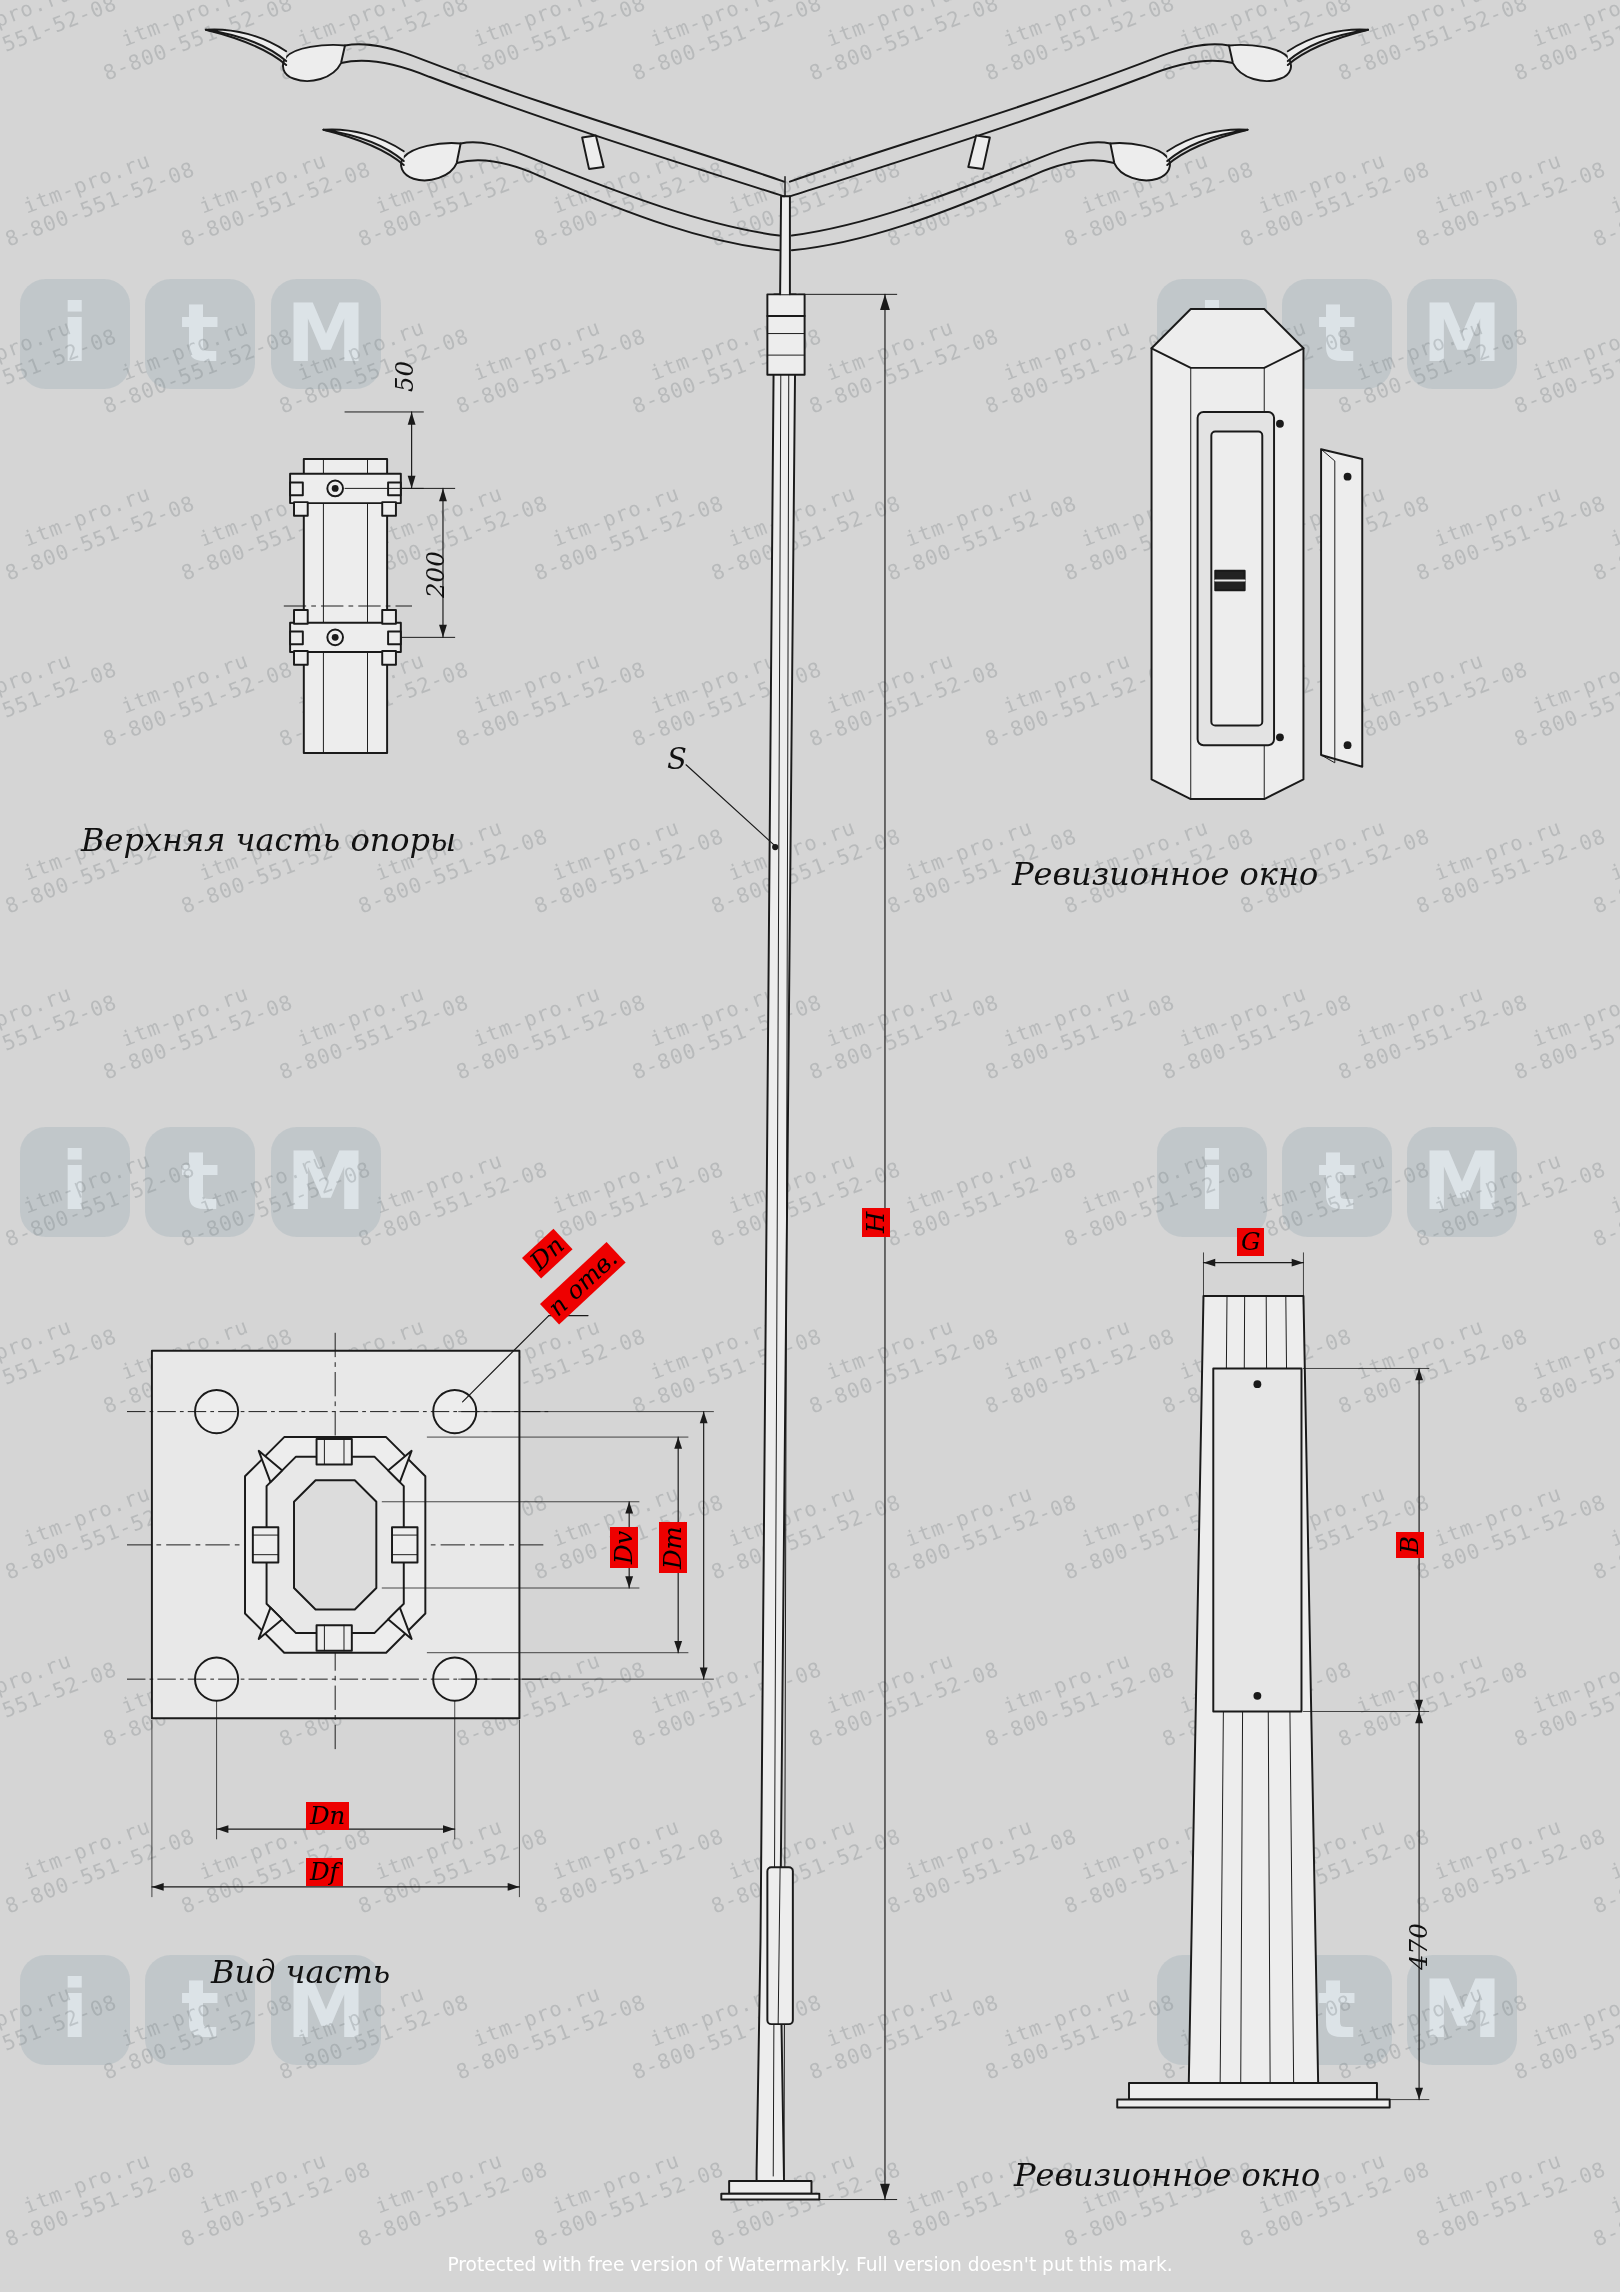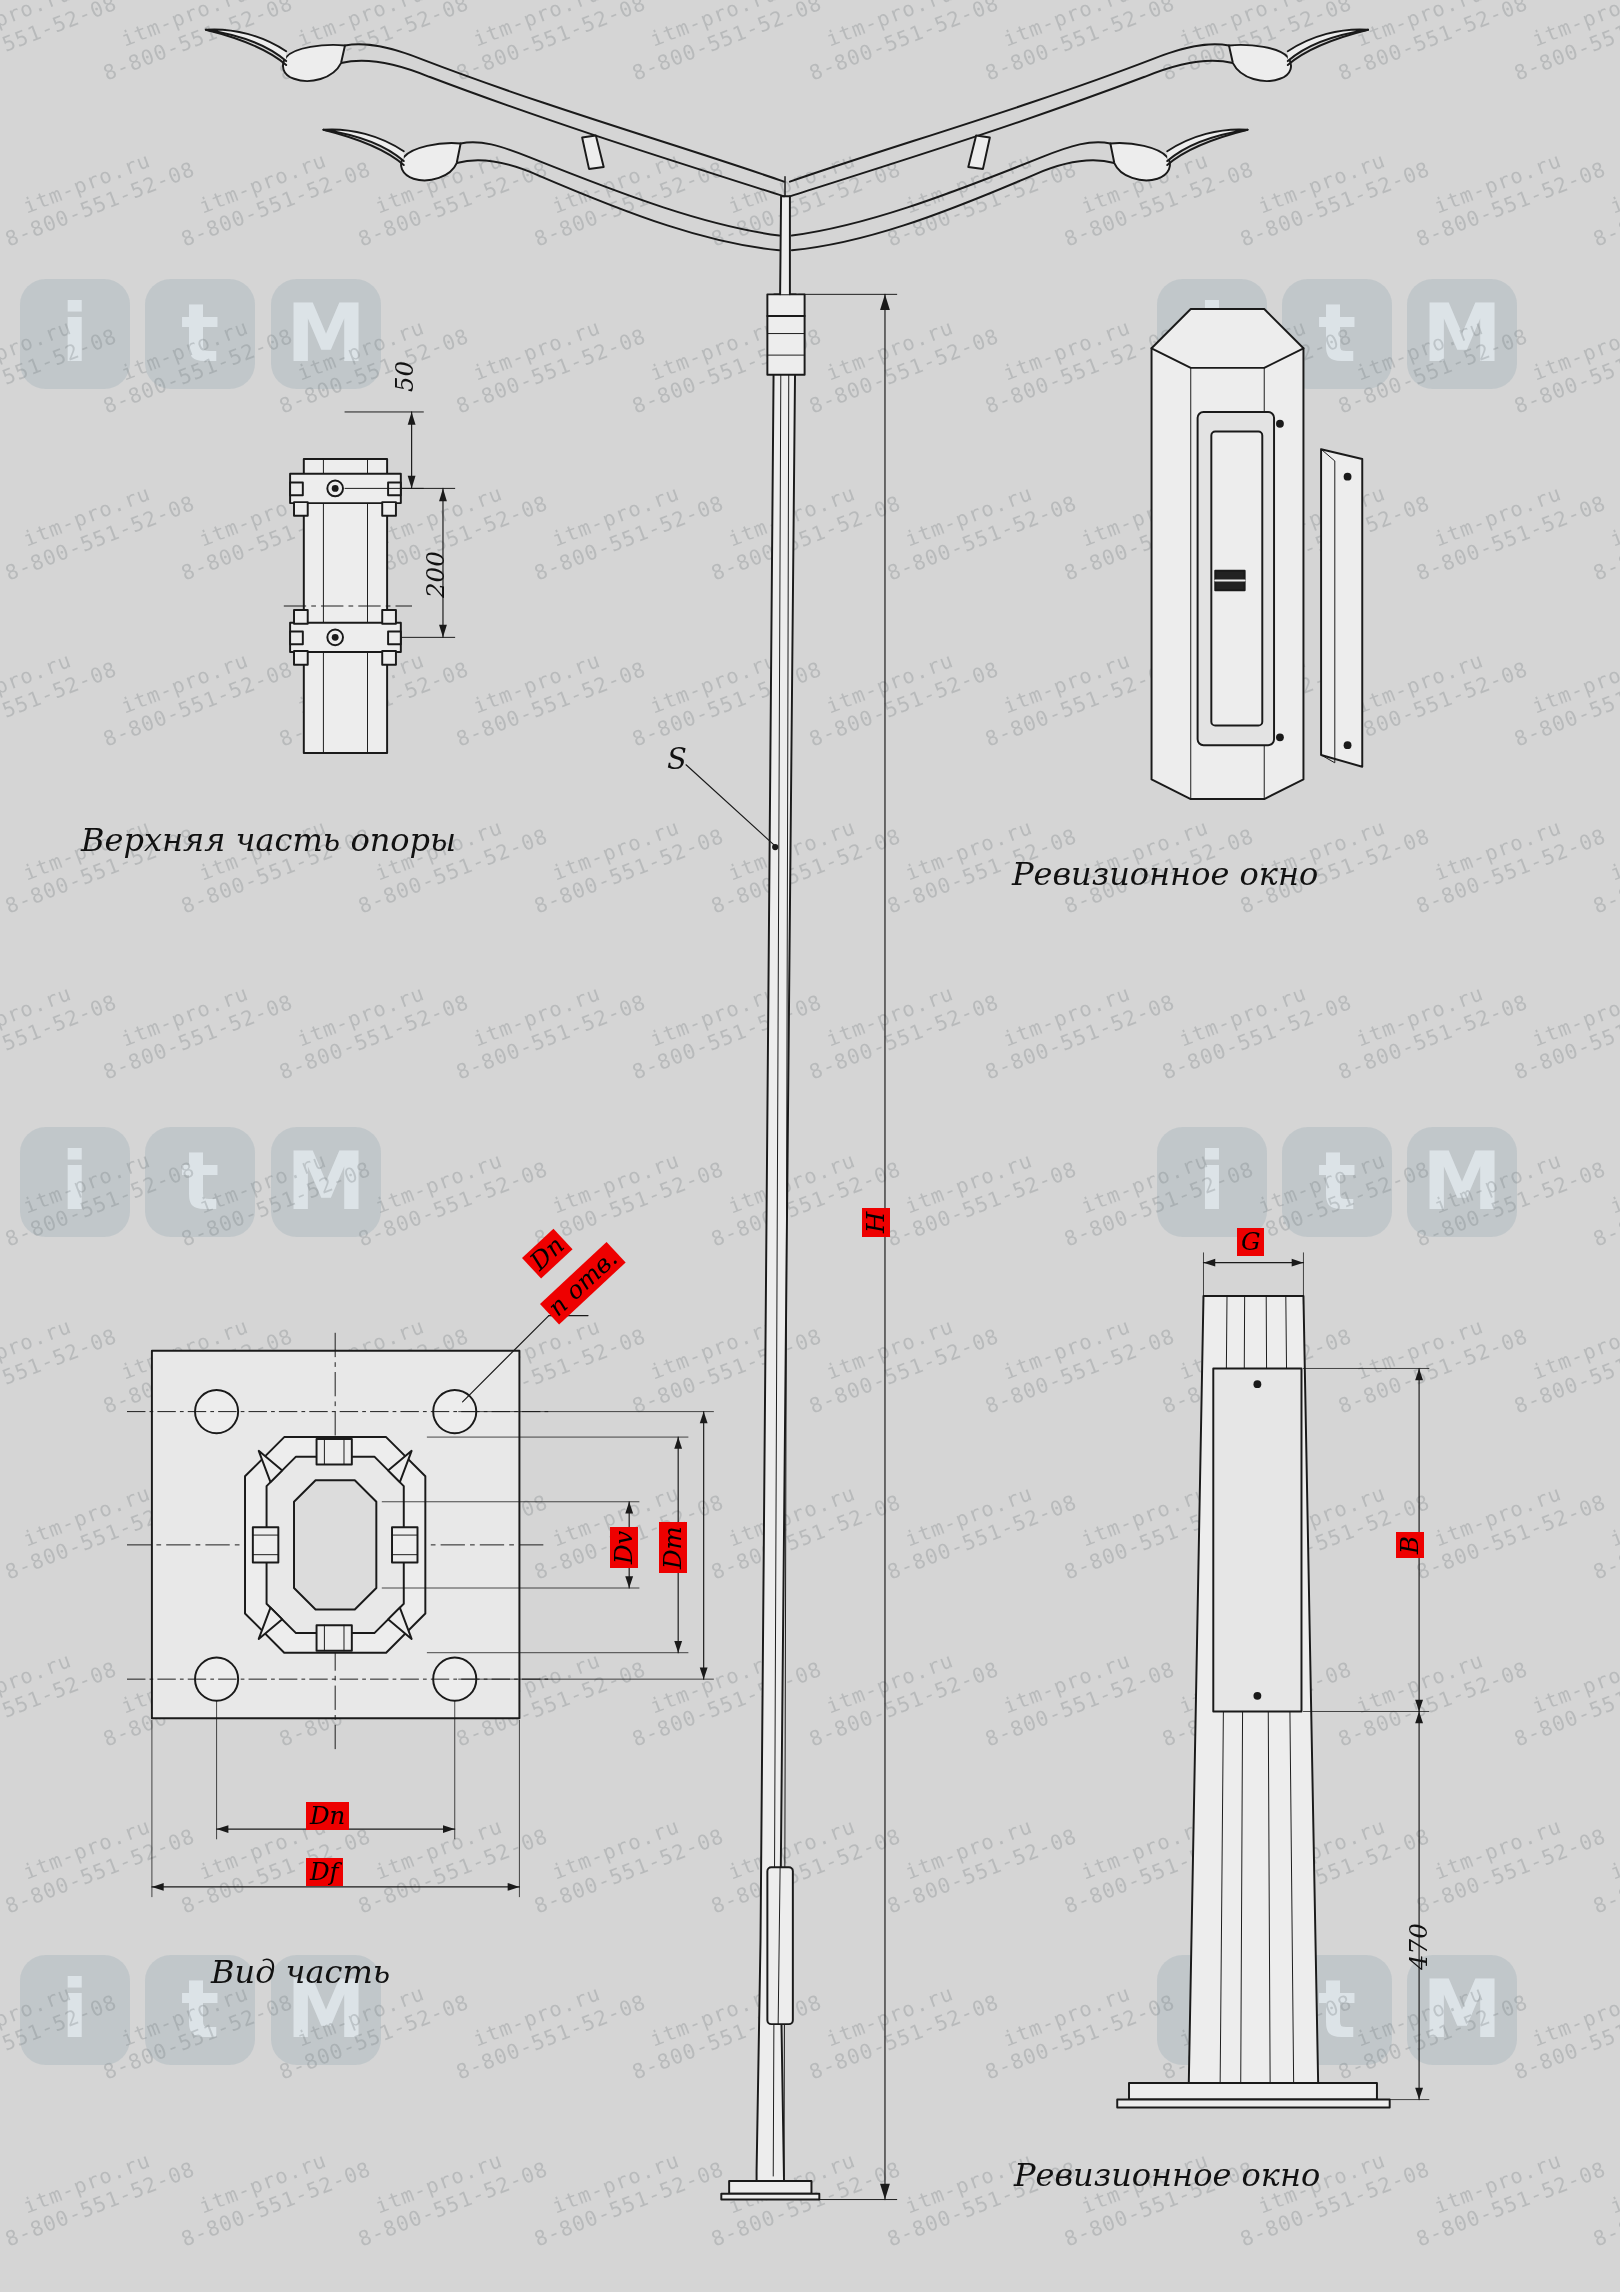--- a/index.html
+++ b/index.html
@@ -663,15 +663,16 @@
     <div class="redlabel vert" style="left:610px; top:1568px;">Dv</div>
     <div class="redlabel vert" style="left:659px; top:1573px;">Dm</div>
 
     <div class="redlabel" style="left:306px; top:1802px;">Dn</div>
     <div class="redlabel" style="left:306px; top:1858px;">Df</div>
 
     <div class="redlabel" style="left:1237px; top:1228px;">G</div>
     <div class="redlabel vert" style="left:1396px; top:1558px;">B</div>
   </div>
 
+  <div class="wm-footer">Protected with free version of Watermarkly. Full version doesn't put this mark.</div>
 
 </div>
 
 
 </body></html>

